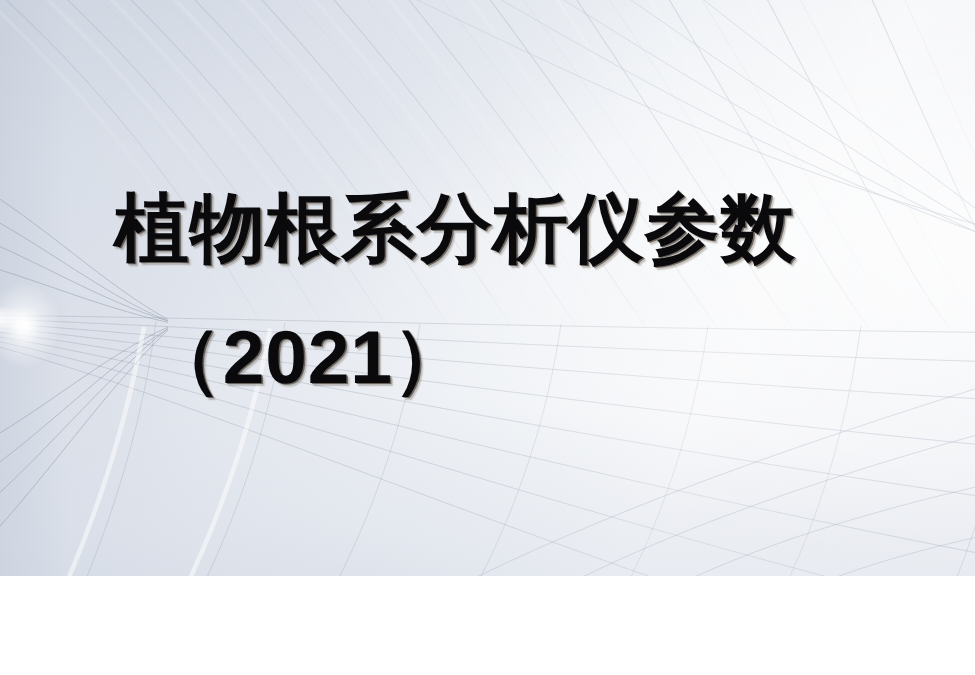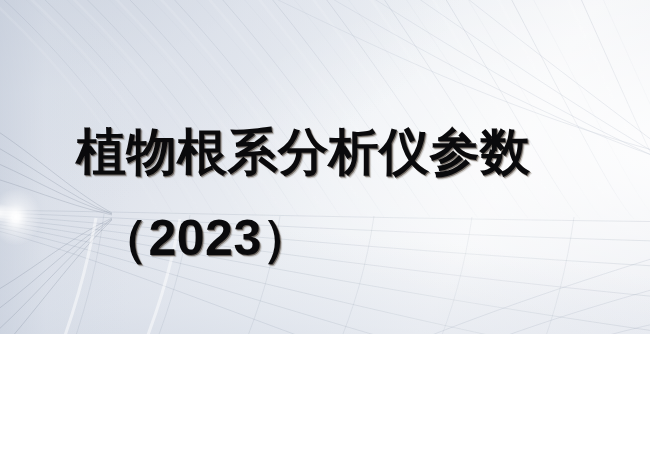--- a/index.html
+++ b/index.html
@@ -3,21 +3,21 @@
 <meta charset="utf-8">
 <style>
   html, body {
     margin: 0;
     padding: 0;
     background: #ffffff;
   }
   #slide {
     position: relative;
     width: 650px;
-    height: 334px;
+    height: 384px;
     overflow: hidden;
     font-family: "Liberation Sans", "DejaVu Sans", sans-serif;
     background: #e3e7ee;
   }
 
   
   .bg-layer {
     position: absolute;
     inset: 0;
     pointer-events: none;
@@ -222,16 +222,16 @@
       <path d="M 4 470 C 48 392, 80 306, 96 218"></path>
       <path d="M 82 470 C 128 394, 164 308, 180 219"></path>
     </g>
   </svg>
 
   <div class="bg-streak"></div>
   <div class="bg-streak2"></div>
 
   <div class="title-block">
     <div class="title-line" id="title-main">植物根系分析仪参数</div>
-    <div class="title-line" id="title-sub">（2023）</div>
+    <div class="title-line" id="title-sub">（2021）</div>
   </div>
 
 </div>
 
 </body></html>

